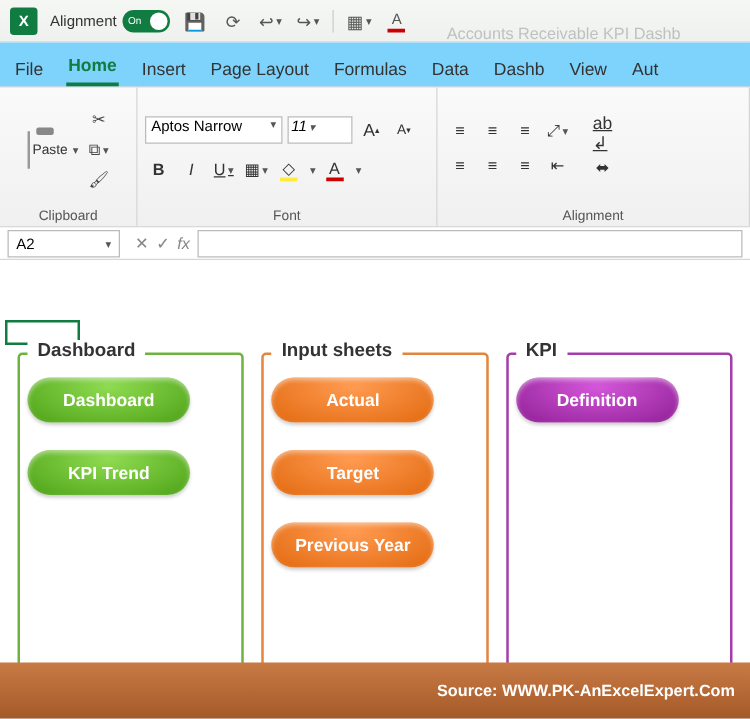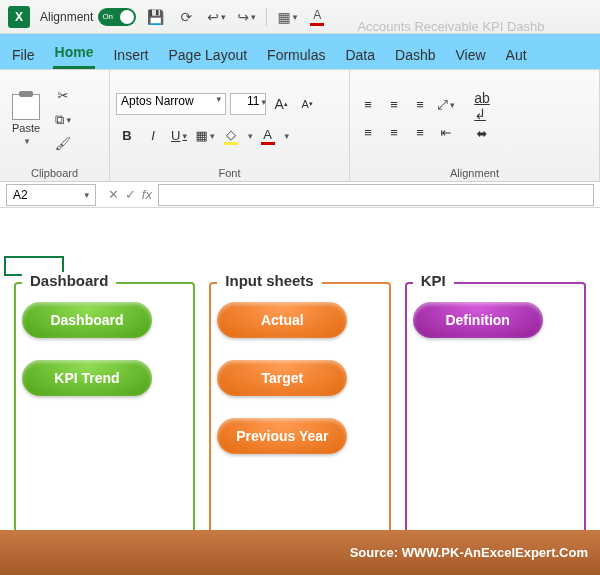--- a/index.html
+++ b/index.html
@@ -19,29 +19,29 @@
   
   .tabs { display: flex; align-items: flex-end; height: 36px; background: #7dd3fc; padding: 0 10px; gap: 16px; border-bottom: 1px solid #d6d6d6; }
   .tab { font-size: 14px; color: #333; padding: 6px 2px; cursor: pointer; }
   .tab.active { color: #107c41; border-bottom: 3px solid #107c41; font-weight: 600; }
 
   
   .ribbon { display: flex; height: 112px; background: linear-gradient(#fafafa,#f0f0f0); border-bottom: 1px solid #d0d0d0; }
   .rgroup { display: flex; flex-direction: column; justify-content: space-between; border-right: 1px solid #d6d6d6; padding: 4px 6px 2px 6px; }
   .rgroup-body { display: flex; flex: 1; align-items: center; gap: 4px; }
   .rgroup-label { text-align: center; font-size: 11px; color: #555; padding-top: 2px; position: relative; }
-  .big-btn { width: 40px; height: 52px; display: flex; flex-direction: column; align-items: center; justify-content: center; gap: 2px; font-size: 11px; color: #333; }
+  .big-btn { width: 40px; height: 52px; display: flex; flex-direction: row; align-items: center; justify-content: flex-start; gap: 2px; font-size: 11px; color: #333; margin-left: 16px; }
   .paste-icon { width: 28px; height: 30px; border: 1px solid #999; background: #fff; position: relative; }
   .paste-icon::before { content:""; position:absolute; top:-4px; left:6px; width:14px; height:6px; background:#888; border-radius:2px; }
   .small-col { display: flex; flex-direction: column; gap: 6px; padding-left: 4px; }
   .small-icon { width: 18px; height: 18px; display: flex; align-items: center; justify-content: center; color: #444; font-size: 13px; }
 
   .font-top { display: flex; gap: 4px; align-items: center; }
   .font-select { width: 110px; height: 22px; border: 1px solid #bbb; background: #fff; font-size: 12px; padding: 0 4px; }
-  .size-select { width: 36px; height: 22px; border: 1px solid #bbb; background: #fff; font-size: 12px; padding: 0 16px; }
+  .size-select { width: 52px; height: 22px; border: 1px solid #bbb; background: #fff; font-size: 12px; padding: 0 2px; font-style: italic; }
   .sq-btn { width: 22px; height: 22px; border: 1px solid transparent; display: flex; align-items: center; justify-content: center; font-size: 13px; color: #333; }
   .font-bot { display: flex; gap: 4px; align-items: center; margin-top: 6px; }
   .color-swatch { display:inline-block; width:14px; height:3px; background:#c00; }
   .fill-swatch { display:inline-block; width:14px; height:3px; background:#ffeb3b; }
 
   .align-grid { display: grid; grid-template-columns: repeat(4, 24px); grid-template-rows: repeat(2, 26px); gap: 2px; }
   .align-grid .sq-btn { width: 24px; height: 24px; }
   .align-extra { display:flex; flex-direction:column; gap:6px; margin-left:6px; }
 
   

